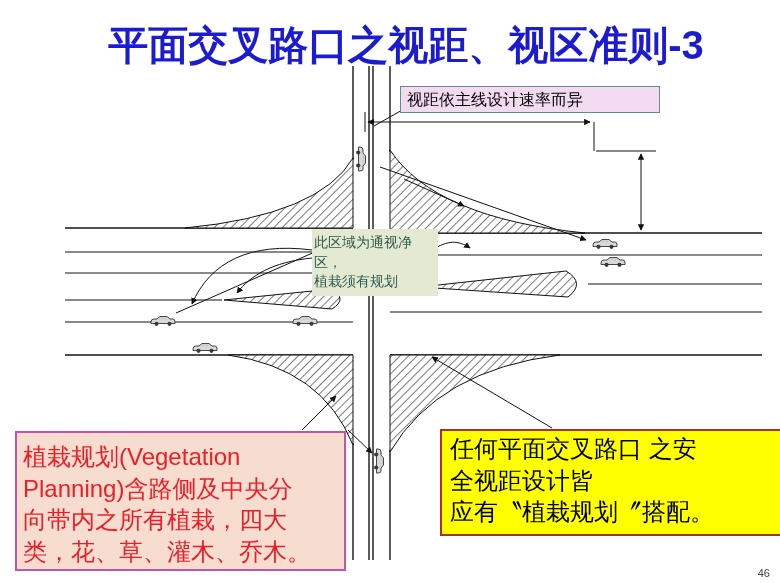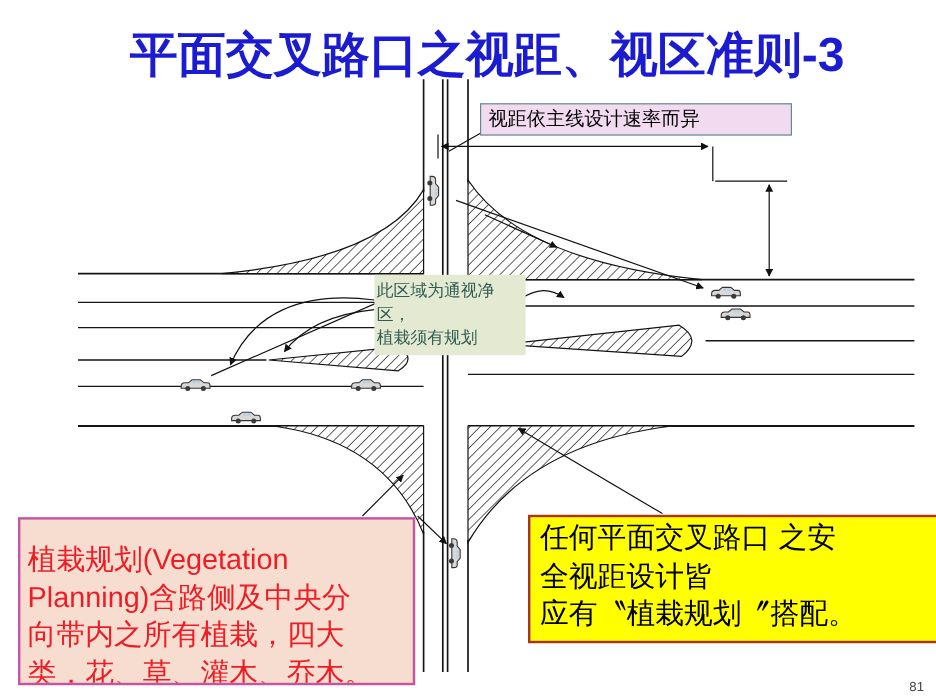--- a/index.html
+++ b/index.html
@@ -20,21 +20,21 @@
     white-space:pre-line;
   }
   .callout-zone {
     position:absolute; left:312px; top:229px; width:122px; z-index:2;
     background:#e4e9d2; color:#2f5d52; font-size:14px; line-height:1.4;
     padding:4px 2px; white-space:pre-line;
   }
   .box-pink {
     position:absolute; left:15px; top:431px; width:331px; height:140px; z-index:2;
     background:#f7ddd0; border:2px solid #c455a5; color:#ee1c25;
-    font-size:24px; line-height:1.32; padding:18px 6px; box-sizing:border-box;
+    font-size:24px; line-height:1.32; padding:8px 6px; box-sizing:border-box;
     white-space:pre-line; overflow:hidden;
   }
   .box-yellow {
     position:absolute; left:440px; top:429px; width:374px; height:107px; z-index:2;
     background:#ffff00; border:2px solid #a93226; color:#000;
     font-size:24px; line-height:1.32; padding:2px 8px; box-sizing:border-box;
     white-space:pre-line; overflow:hidden;
   }
   .pagenum {
     position:absolute; right:10px; bottom:4px; z-index:3;
@@ -139,15 +139,15 @@
 
   <div class="box-pink">植栽规划(Vegetation
 Planning)含路侧及中央分
 向带内之所有植栽，四大
 类，花、草、灌木、乔木。</div>
 
   <div class="box-yellow">任何平面交叉路口 之安
 全视距设计皆
 应有〝植栽规划〞搭配。</div>
 
-  <div class="pagenum">81</div>
+  <div class="pagenum">46</div>
 
 </div>
 
 </body></html>

